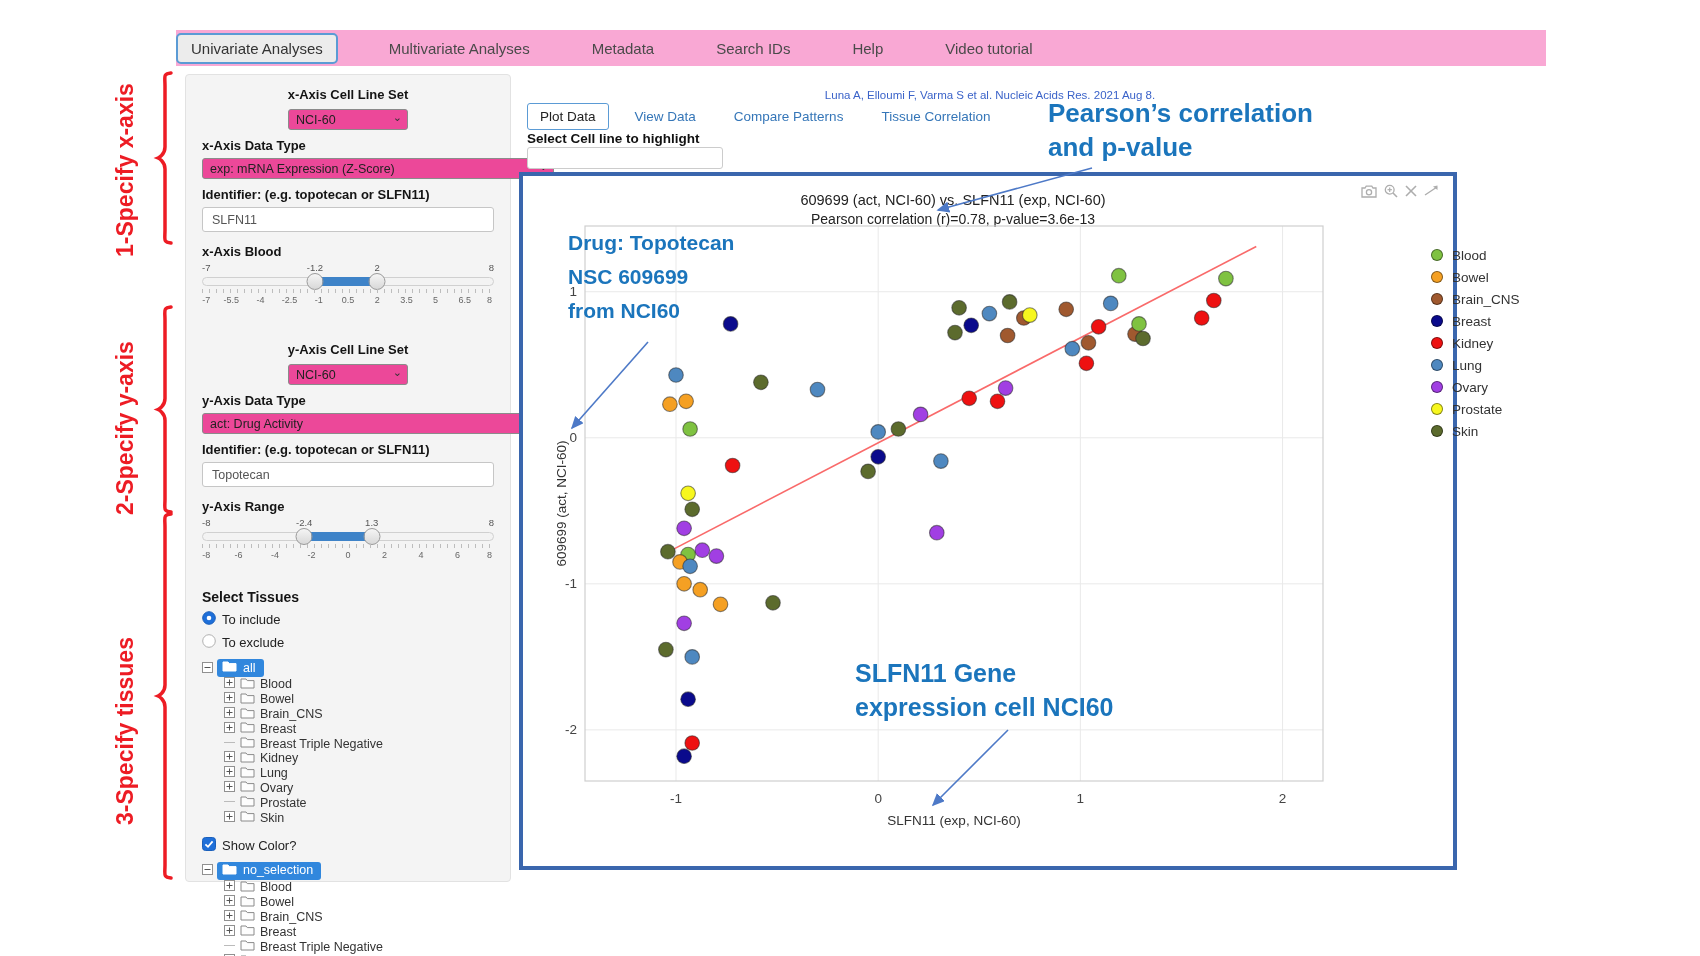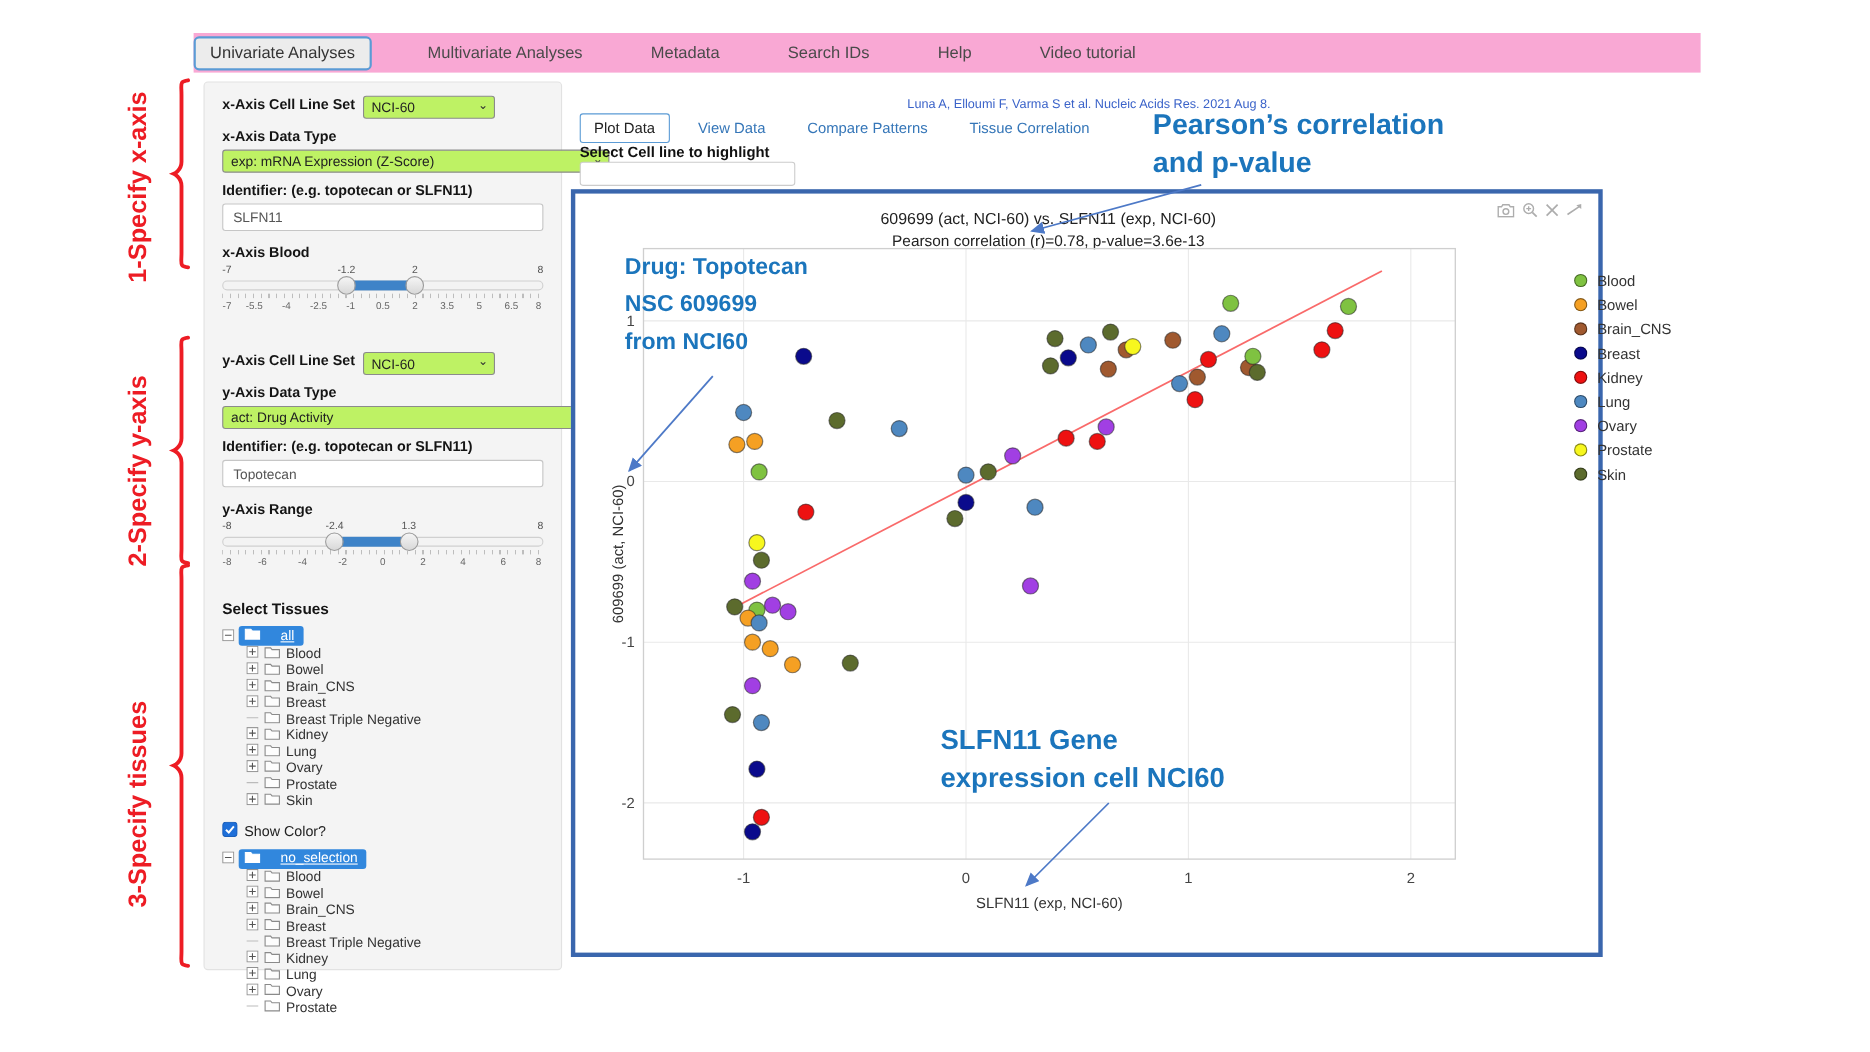--- a/index.html
+++ b/index.html
@@ -10,22 +10,22 @@
   
   #navbar { position:absolute; left:176px; top:30px; width:1370px; height:36px; background:#f9a8d4;
             display:flex; align-items:center; font-size:15px; color:#4a4a4a;gap:32px; }
   .nav-item { padding:7px 15px; white-space:nowrap; cursor:pointer; }
   .nav-item.active { background:#ececec; border:2px solid #5b9bd5; border-radius:5px; padding:5px 13px; color:#333; margin-right:4px; }
 
   
   #sidebar { position:absolute; left:185px; top:74px; width:326px; height:808px; background:#f4f4f4;
              border:1px solid #e2e2e2; border-radius:4px; padding:12px 16px; font-size:13px; color:#222; }
   .fld-label { font-weight:bold; font-size:13px; color:#141414; }
-  .inline-row { display:flex; gap:7px; }
-  .sel { background:#bef264; border:1px solid #8b8b8b; border-radius:3px; height:21px; display:flex; align-items:center;
+  .inline-row { display:flex; align-items:center; gap:7px;flex-direction:column; }
+  .sel { background:#ec4899; border:1px solid #8b8b8b; border-radius:3px; height:21px; display:flex; align-items:center;
          padding:0 20px 0 7px; position:relative; font-size:12.5px; color:#222; white-space:nowrap; }
   .sel .chev { position:absolute; right:5px; top:1px; font-size:11px; color:#333; }
   .sel-narrow { width:120px; }
   .sel-wide { width:352px; margin-top:5px; }
   .txt-input { background:#fff; border:1px solid #c6c6c6; border-radius:3px; height:25px; width:292px;
                padding:0 9px; font-size:12.5px; color:#555; font-family:"Liberation Sans",sans-serif; margin-top:5px; } .mt8{margin-top:8px;} .mt12{margin-top:12px;} .mt22{margin-top:22px;} .mt30{margin-top:30px;}
 
   .slider-wrap { position:relative; height:50px; margin-top:3px; width:292px; }
   .sl-toplabel { position:absolute; top:0; font-size:9.5px; color:#555; transform:translateX(-50%); }
   .sl-toplabel.edge-l { left:0; transform:none; }
@@ -34,22 +34,22 @@
   .sl-fill { position:absolute; top:15px; height:9px; background:#3e83c8; }
   .sl-handle { position:absolute; top:11px; width:17px; height:17px; border-radius:50%;
                background:linear-gradient(#f5f5f5,#d8d8d8); border:1px solid #9a9a9a; transform:translateX(-50%); }
   .sl-ticks { position:absolute; top:27px; left:0; right:0; height:4px;
               background:repeating-linear-gradient(to right,#bdbdbd 0 1px,transparent 1px 7px); }
   .sl-ticklabel { position:absolute; top:33px; font-size:9px; color:#666; transform:translateX(-50%); }
 
   .radio-row { display:flex; align-items:center; gap:6px; margin-top:6px; font-size:13px; color:#222; }
   .tree { margin-top:8px; }
   .tree-root-row { display:flex; align-items:center; gap:4px; }
-  .tree-chip { display:flex; align-items:center; gap:18px; background:#3187dd; color:#fff; border-radius:3px;
-               padding:1px 8px 2px 5px; font-size:12.5px;text-decoration:underline; }
+  .tree-chip { display:flex; align-items:center; gap:6px; background:#3187dd; color:#fff; border-radius:3px;
+               padding:1px 8px 2px 5px; font-size:12.5px; }
   .tree-row { display:flex; align-items:center; gap:5px; margin-left:22px; height:14.8px; font-size:12.5px; color:#333; }
   .chk-row { display:flex; align-items:center; gap:6px; margin-top:12px; font-size:13px; color:#222; }
 
   
   .citation { position:absolute; left:520px; width:940px; text-align:center; font-size:11.5px; color:#111; }
   #citation2 { color:#3b63c9; }
   #tabs { position:absolute; left:527px; top:103px; display:flex; align-items:center; font-size:13.5px; color:#3576b8; }
   .tab { padding:5px 12px; margin-right:14px; cursor:pointer; }
   .tab.active { border:1px solid #5b9bd5; border-radius:3px; color:#222; background:#fff; }
   #hl-label { position:absolute; left:527px; top:131px; font-weight:bold; font-size:13.5px; color:#111; }
@@ -161,20 +161,35 @@
         <span class="sl-ticklabel" style="left: 25%;">-4</span>
         <span class="sl-ticklabel" style="left: 37.5%;">-2</span>
         <span class="sl-ticklabel" style="left: 50%;">0</span>
         <span class="sl-ticklabel" style="left: 62.5%;">2</span>
         <span class="sl-ticklabel" style="left: 75%;">4</span>
         <span class="sl-ticklabel" style="left: 87.5%;">6</span>
         <span class="sl-ticklabel" style="left: 98.5%;">8</span>
       </div>
 
     <div class="fld-label mt22" style="font-size:14px;">Select Tissues</div>
+    <div id="tissue-radios">
+        <div class="radio-row">
+          <span><svg width="14" height="14">
+              <circle cx="7" cy="7" r="6.3" fill="#1e6fd9" stroke="#1a5fba"></circle>
+              <circle cx="7" cy="7" r="2.3" fill="#fff"></circle>
+            </svg></span>
+          <span>To include</span>
+        </div>
+        <div class="radio-row">
+          <span><svg width="14" height="14">
+              <circle cx="7" cy="7" r="6.3" fill="#fff" stroke="#b0b0b0"></circle>
+            </svg></span>
+          <span>To exclude</span>
+        </div>
+      </div>
 
     <div class="tree" id="tree-all">
         <div class="tree-root-row">
           <span><svg width="11" height="11">
               <rect x="0.5" y="0.5" width="10" height="10" fill="#fff" stroke="#909090"></rect>
               <line x1="2.5" y1="5.5" x2="8.5" y2="5.5" stroke="#555" stroke-width="1"></line>
             </svg></span>
           <span class="tree-chip">
             <span><svg width="15" height="12" viewBox="0 0 15 12">
                 <path d="M1 2 L6 2 L7.3 3.6 L14 3.6 L14 11 L1 11 Z" fill="#fff" stroke="#fff"></path>

